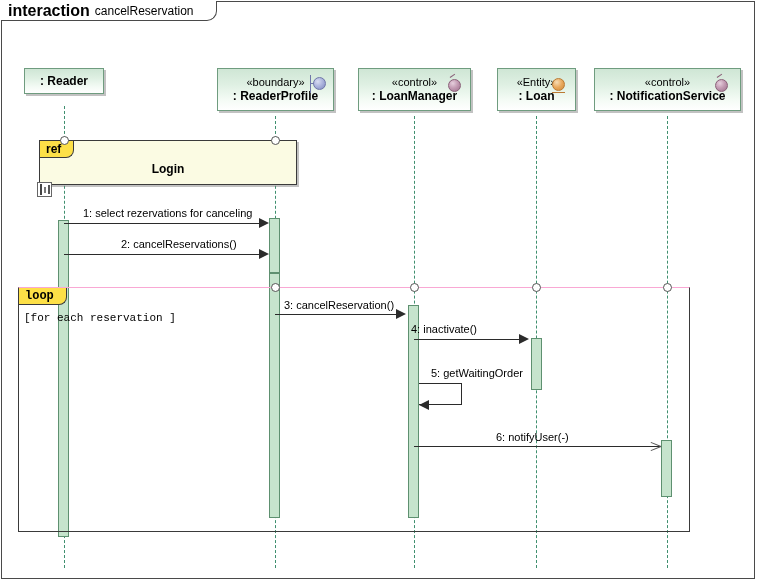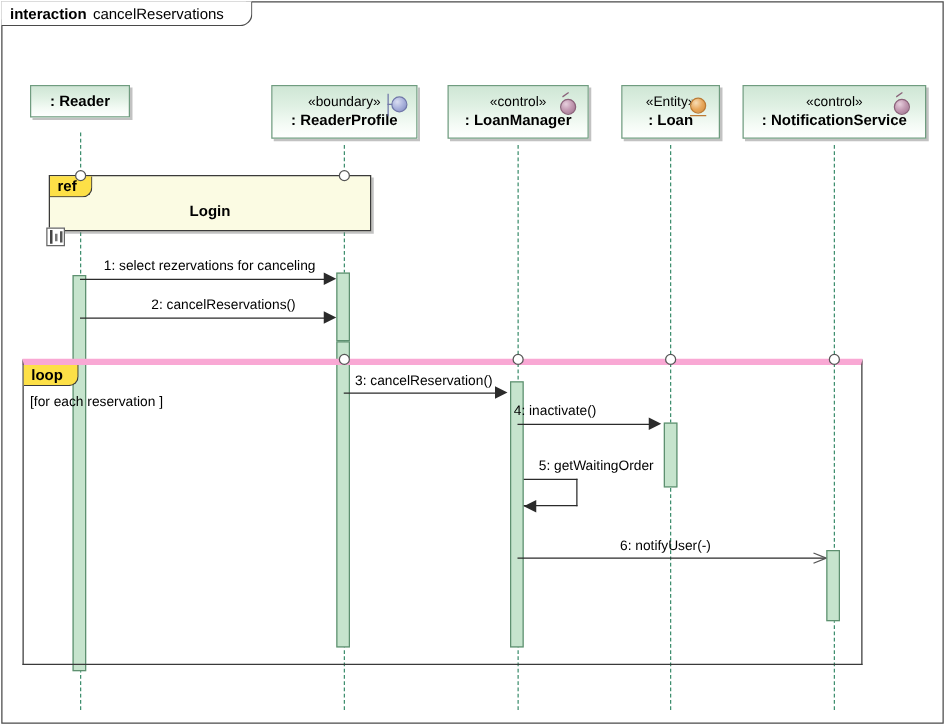--- a/index.html
+++ b/index.html
@@ -25,21 +25,21 @@
     height:20px;
     box-sizing:border-box;
     border:1px solid #4a4a4a;
     border-left:none;border-top:none;
     background:#ffffff;
     padding:0 22px 0 7px;
     display:flex;align-items:center;
     white-space:nowrap;
     border-bottom-right-radius:10px;
   }
-  .frame-tab .kw{font-weight:bold;font-size:12px;color:#000;}
+  .frame-tab .kw{font-weight:bold;font-size:16px;color:#000;}
   .frame-tab .nm{font-size:12px;color:#000;margin-left:5px;}
 
   
   .head{
     position:absolute;
     box-sizing:border-box;
     border:1px solid #6f9c7f;
     background:linear-gradient(to bottom,#cfe6d5 0%,#dff0e3 38%,#f4fbf5 75%,#ffffff 100%);
     box-shadow:2px 2px 0 rgba(120,120,120,.45);
     display:flex;flex-direction:column;
@@ -90,21 +90,21 @@
     border:1px solid #5e9070;
     box-sizing:border-box;
   }
 
   
   .frag{
     position:absolute;
     box-sizing:border-box;
     border:1px solid #3a3a3a;
   }
-  .frag.loop{background:transparent;border-top:5px solid #f9a8d4;}
+  .frag.loop{background:transparent;border-top:1px solid #f9a8d4;font-family:Liberation Mono, monospace;}
   .frag.ref{
     background:#fbfbe3;
     box-shadow:2px 2px 0 rgba(120,120,120,.45);
   }
   .frag-label{
     position:absolute;left:0;top:0;
     height:17px;
     box-sizing:border-box;
     border:1px solid #3a3a3a;
     border-left:none;border-top:none;
@@ -166,21 +166,21 @@
   .ref-badge span.s3{height:11px;background:#444;}
 </style>
 </head>
 <body>
 
 <div id="canvas">
 
   <div class="frame-outline"></div>
   <div class="frame-tab">
     <span class="kw">interaction</span>
-    <span class="nm">cancelReservations</span>
+    <span class="nm">cancelReservation</span>
   </div>
 
   <div class="lifeline" style="left:64px;  top:106px; height:462px;"></div>
   <div class="lifeline" style="left:275px; top:116px; height:452px;"></div>
   <div class="lifeline" style="left:414px; top:116px; height:452px;"></div>
   <div class="lifeline" style="left:536px; top:116px; height:452px;"></div>
   <div class="lifeline" style="left:667px; top:116px; height:452px;"></div>
 
   <div class="head" style="left:24px; top:68px; width:80px; height:26px;">
     <div class="nm">: Reader</div>

